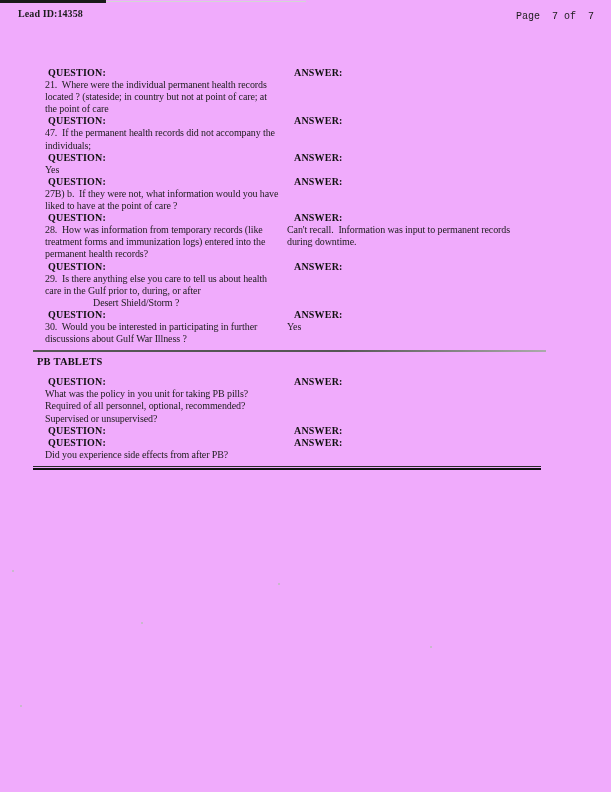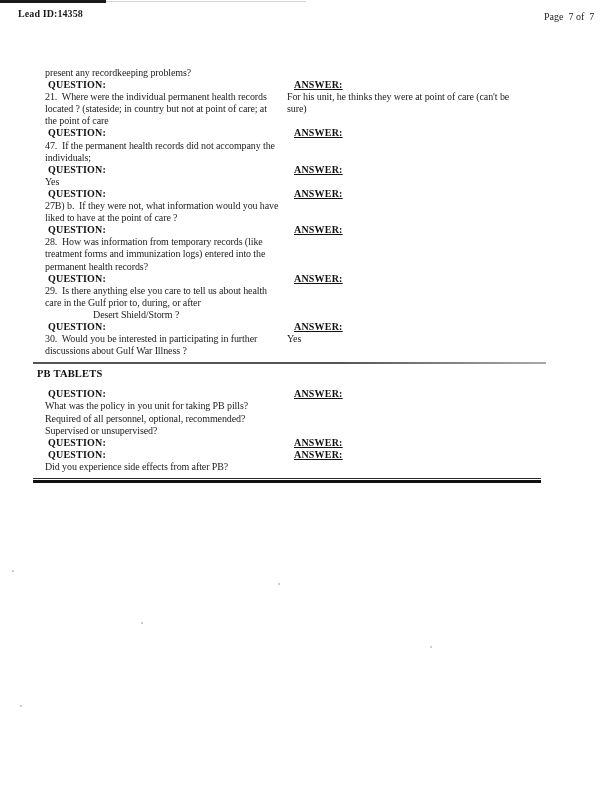--- a/index.html
+++ b/index.html
@@ -1,53 +1,53 @@
 <!DOCTYPE html>
 <html><head>
 <meta charset="utf-8">
 <style>
   html,body { margin:0; padding:0; background:#e8e8e8; }
   .page {
     position:relative;
     width:611px; height:792px;
-    background:#ffffff;
+    background:#f0abfc;
     font-family:"Liberation Serif", serif;
     color:#1c1c1c;
     overflow:hidden;
     margin:0 auto;
   }
   .top-rule {
     position:absolute; left:0; top:0;
     width:106px; height:3px; background:#1a1a1a;
   }
   .top-rule-faint {
     position:absolute; left:106px; top:1px;
     width:200px; height:1px; background:#d4d4d4;
   }
   .lead-id {
     position:absolute; left:18px; top:8px;
     font-size:10px; font-weight:bold; letter-spacing:0.1px;
   }
   .page-num {
-    position:absolute; left:544px; top:11px;
-    font-size:10px; white-space:pre;
+    position:absolute; left:516px; top:11px;
+    font-size:10px; white-space:pre;font-family:Liberation Mono, monospace;
   }
   .content {
     position:absolute; left:45px; top:67px;
     width:500px;
     font-size:10px; line-height:12.1px;
     letter-spacing:-0.1px;
   }
   .intro-line { white-space:pre-wrap; }
   .qa {
     display:grid;
     grid-template-columns:242px 1fr;
   }
   .q-label { font-weight:bold; padding-left:3px; color:#111; letter-spacing:0.2px; }
-  .a-label { font-weight:bold; padding-left:7px; color:#111; letter-spacing:0.2px;text-decoration:underline; }
+  .a-label { font-weight:bold; padding-left:7px; color:#111; letter-spacing:0.2px; }
   .q-text { white-space:pre-wrap; width:252px; }
   .a-text { white-space:pre-wrap; }
   .pb-rule {
     margin:5px 0 0 -12px;
     width:513px; height:2px;
     background:linear-gradient(to right, #555 0%, #555 60%, #aaa 100%);
   }
   .pb-title {
     margin:4px 0 0 -8px;
     font-weight:bold; font-size:10.5px; letter-spacing:0.2px; color:#111;
@@ -73,30 +73,27 @@
 <div class="page">
 
   <div class="top-rule"></div>
   <div class="top-rule-faint"></div>
 
   <div class="lead-id">Lead ID:14358</div>
   <div class="page-num">Page  7 of  7</div>
 
   <div class="content">
 
-    <div class="intro-line">present any recordkeeping problems?</div>
 
     <div class="qa">
       <span class="q-label">QUESTION:</span>
       <span class="a-label">ANSWER:</span>
       <div class="q-text">21.  Where were the individual permanent health records
 located ? (stateside; in country but not at point of care; at
 the point of care</div>
-      <div class="a-text">For his unit, he thinks they were at point of care (can't be
-sure)</div>
     </div>
 
     <div class="qa">
       <span class="q-label">QUESTION:</span>
       <span class="a-label">ANSWER:</span>
       <div class="q-text">47.  If the permanent health records did not accompany the
 individuals;</div>
       <div class="a-text"></div>
     </div>
 
@@ -112,20 +109,22 @@
       <div class="q-text">27B) b.  If they were not, what information would you have
 liked to have at the point of care ?</div>
     </div>
 
     <div class="qa">
       <span class="q-label">QUESTION:</span>
       <span class="a-label">ANSWER:</span>
       <div class="q-text">28.  How was information from temporary records (like
 treatment forms and immunization logs) entered into the
 permanent health records?</div>
+      <div class="a-text">Can't recall.  Information was input to permanent records
+during downtime.</div>
     </div>
 
     <div class="qa">
       <span class="q-label">QUESTION:</span>
       <span class="a-label">ANSWER:</span>
       <div class="q-text">29.  Is there anything else you care to tell us about health
 care in the Gulf prior to, during, or after
                     Desert Shield/Storm ?</div>
       <div class="a-text"></div>
     </div>

